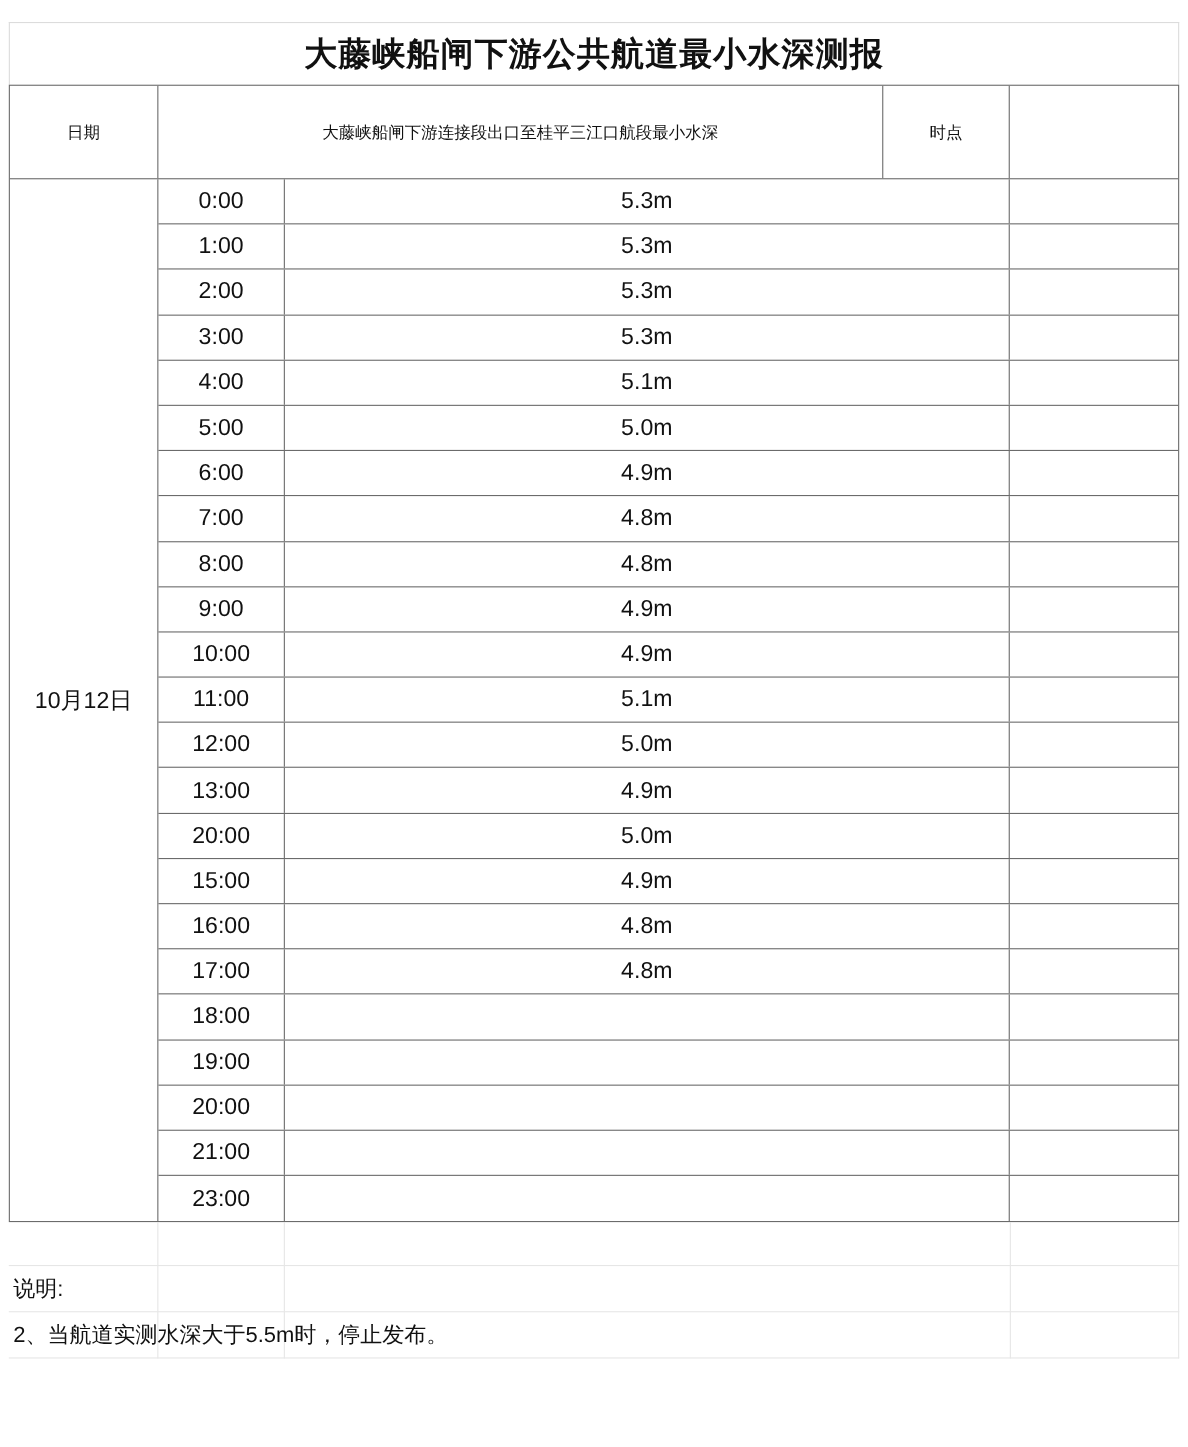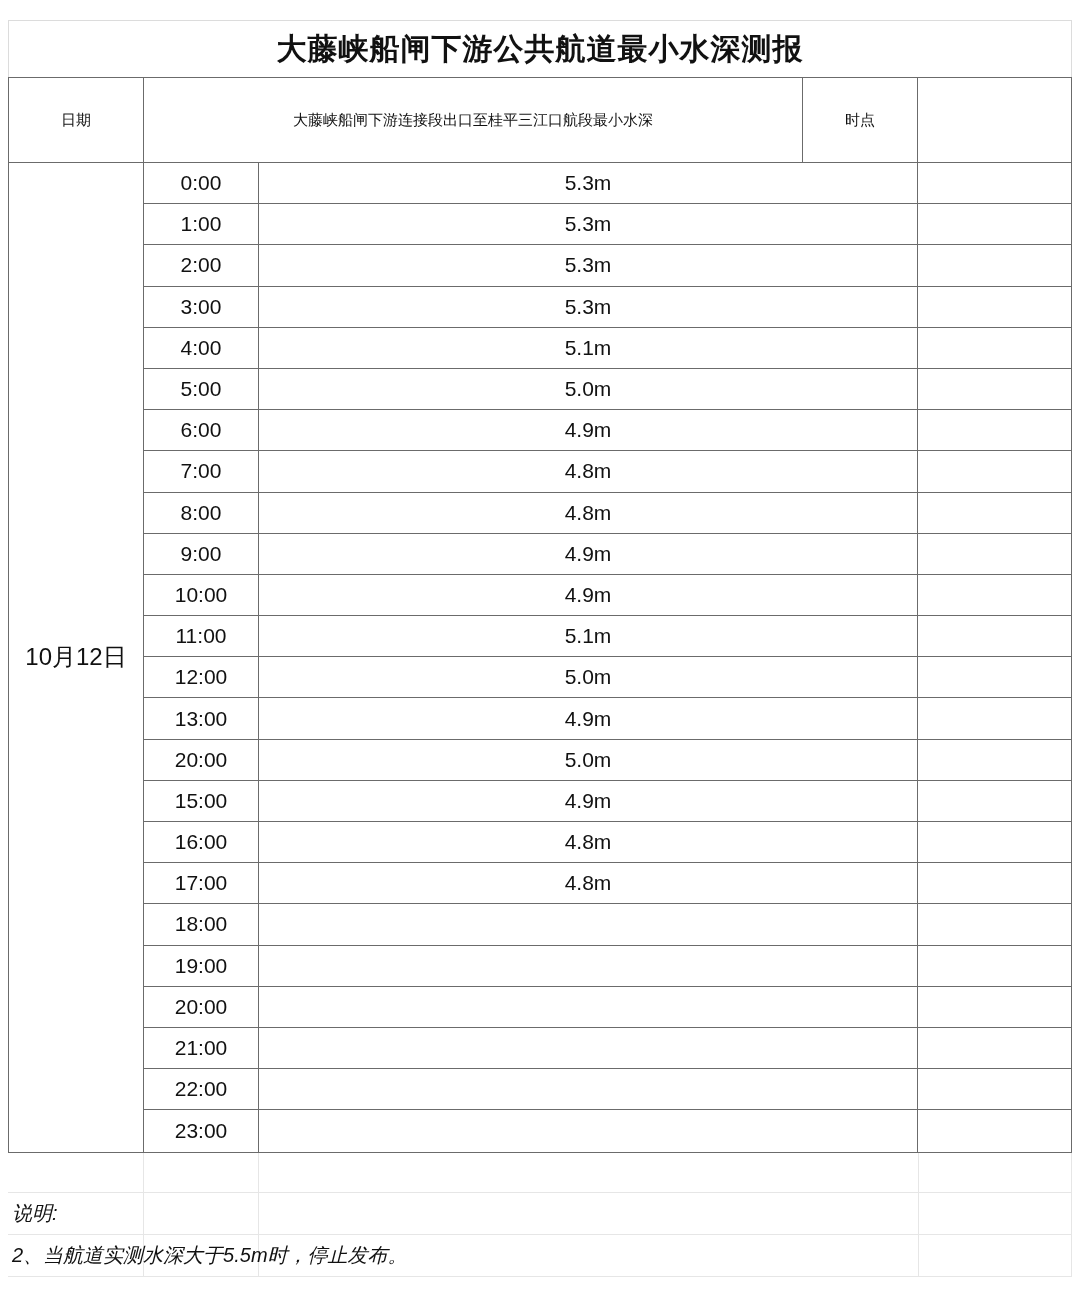--- a/index.html
+++ b/index.html
@@ -27,35 +27,35 @@
   }
   .col-date{width:135px;}
   .col-time{width:115px;}
   .col-depth{width:659px;}
   .col-remark{flex:1;}
   .bR{border-right:1.5px solid #6b6b6b;}
 
   .tbody{display:flex;}
   .date-col{
     box-sizing:border-box;width:135px;border-right:1.5px solid #6b6b6b;
-    display:flex;align-items:center;justify-content:center;font-size:24px;
+    display:flex;align-items:center;justify-content:center;font-size:21px;
   }
   .rows{flex:1;}
   .data-row{display:flex;box-sizing:border-box;height:41.2px;border-bottom:1.5px solid #6b6b6b;}
   .data-row:last-child{border-bottom:none;}
   .cell{
     box-sizing:border-box;display:flex;align-items:center;justify-content:center;
     font-size:21px;
   }
   .time-cell{width:115px;border-right:1.5px solid #6b6b6b;}
   .depth-cell{width:659px;border-right:1.5px solid #6b6b6b;}
   .remark-cell{flex:1;}
 
   
-  .footer{position:relative;font-style:italic;}
+  .footer{position:relative;}
   .f-vline{position:absolute;top:0;bottom:0;width:1px;background:#e6e6e6;z-index:0;}
   .f-row{
     box-sizing:border-box;height:42px;border-bottom:1px solid #e6e6e6;
     display:flex;align-items:center;position:relative;
   }
   .f-row.empty{height:40px;}
   .f-text{font-size:20px;padding-left:4px;position:relative;z-index:2;white-space:nowrap;}
 </style>
 </head>
 <body>
@@ -177,25 +177,20 @@
             <div class="cell time-cell">20:00</div>
             <div class="cell depth-cell"></div>
             <div class="cell remark-cell"></div>
           </div>
           <div class="data-row">
             <div class="cell time-cell">21:00</div>
             <div class="cell depth-cell"></div>
             <div class="cell remark-cell"></div>
           </div>
           <div class="data-row">
-            <div class="cell time-cell">22:00</div>
-            <div class="cell depth-cell"></div>
-            <div class="cell remark-cell"></div>
-          </div>
-          <div class="data-row">
             <div class="cell time-cell">23:00</div>
             <div class="cell depth-cell"></div>
             <div class="cell remark-cell"></div>
           </div>
         </div>
     </div>
   </div>
 
   <div class="footer">
     <div class="f-vline" style="left:135px"></div>

